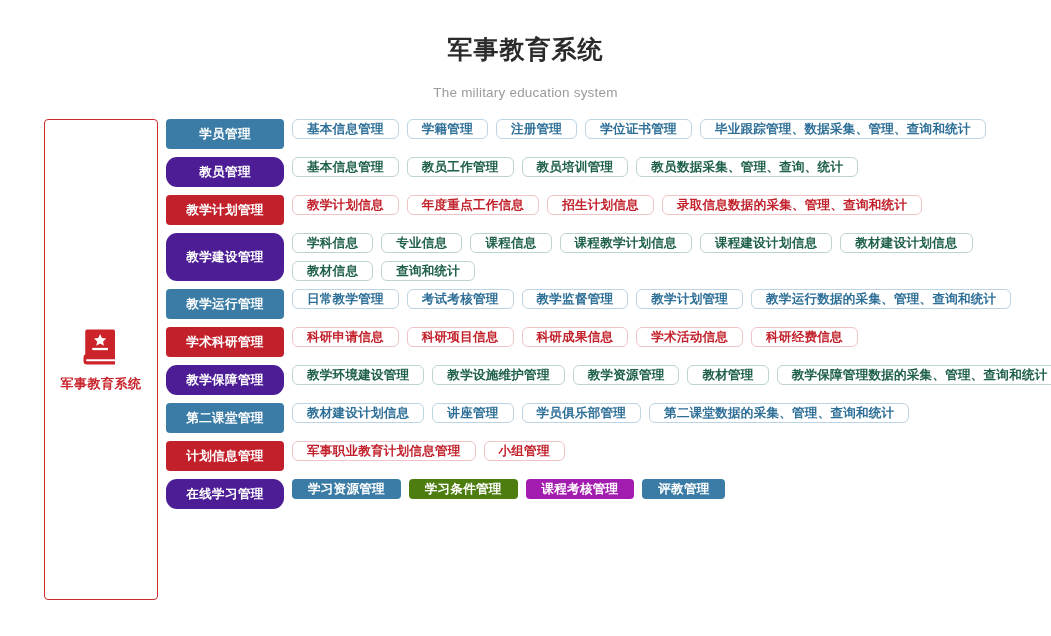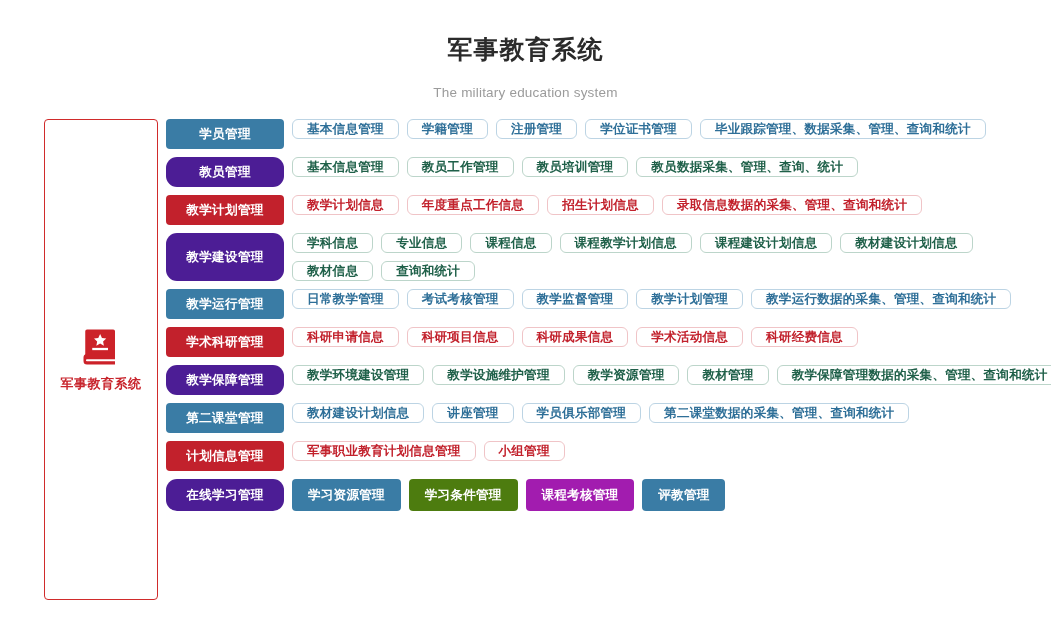--- a/index.html
+++ b/index.html
@@ -133,21 +133,21 @@
     flex: 0 0 auto;
     cursor: pointer;
     user-select: none;
     letter-spacing: 0.2px;
   }
   .item-btn.blue  { color: #2e6f98; border: 1px solid #bcd4e4; }
   .item-btn.green { color: #1f6049; border: 1px solid #bcd5ca; }
   .item-btn.red   { color: #c2212c; border: 1px solid #f0c4c7; }
 
   
-  .item-btn.solid { border: none; color: #ffffff; border-radius: 4px; padding: 16px 16px; }
+  .item-btn.solid { border: none; color: #ffffff; border-radius: 4px; padding: 4px 16px; }
   .item-btn.solid.blue  { background: #3a7ca5; }
   .item-btn.solid.green { background: #a21caf; }
   .item-btn.solid.red   { background: #4d7c0f; }
 </style>
 </head>
 <body>
 
 <div class="page-header">
   <h1 class="page-title">军事教育系统</h1>
   <div class="page-subtitle">The military education system</div>

